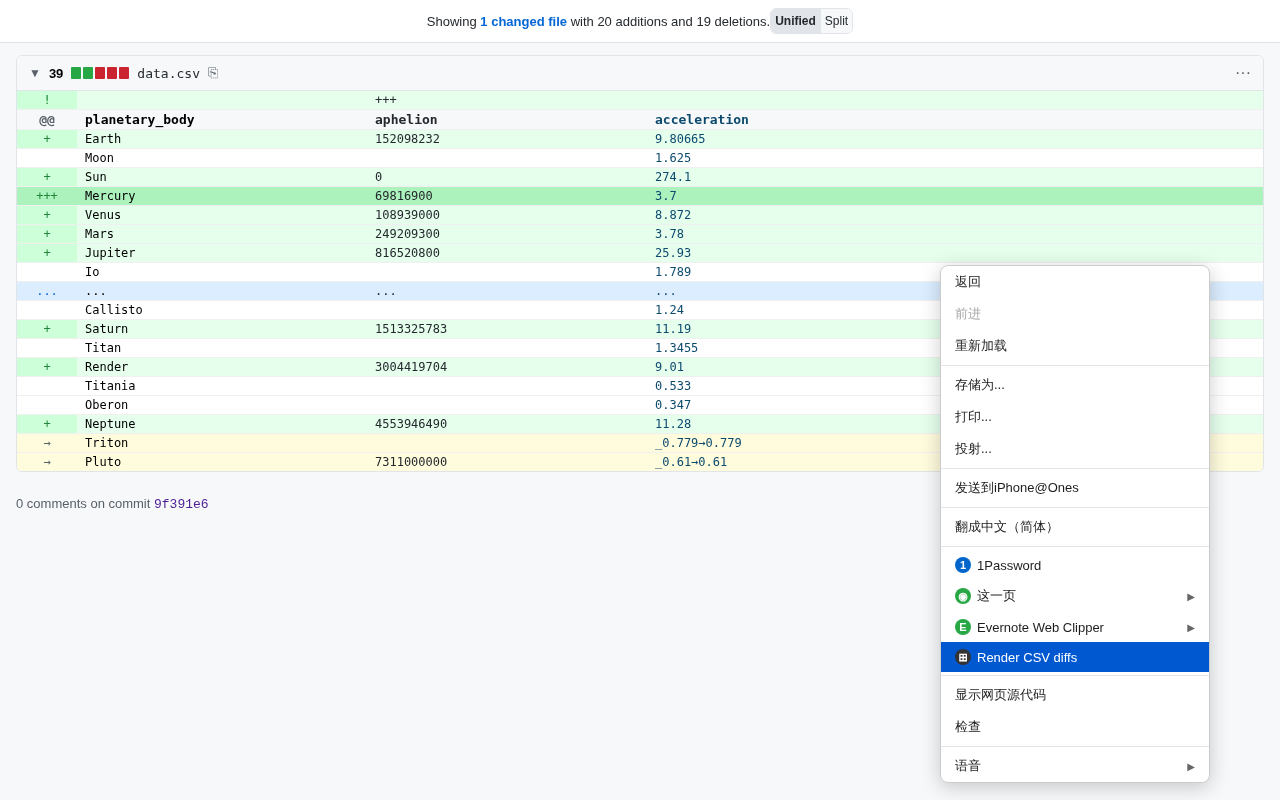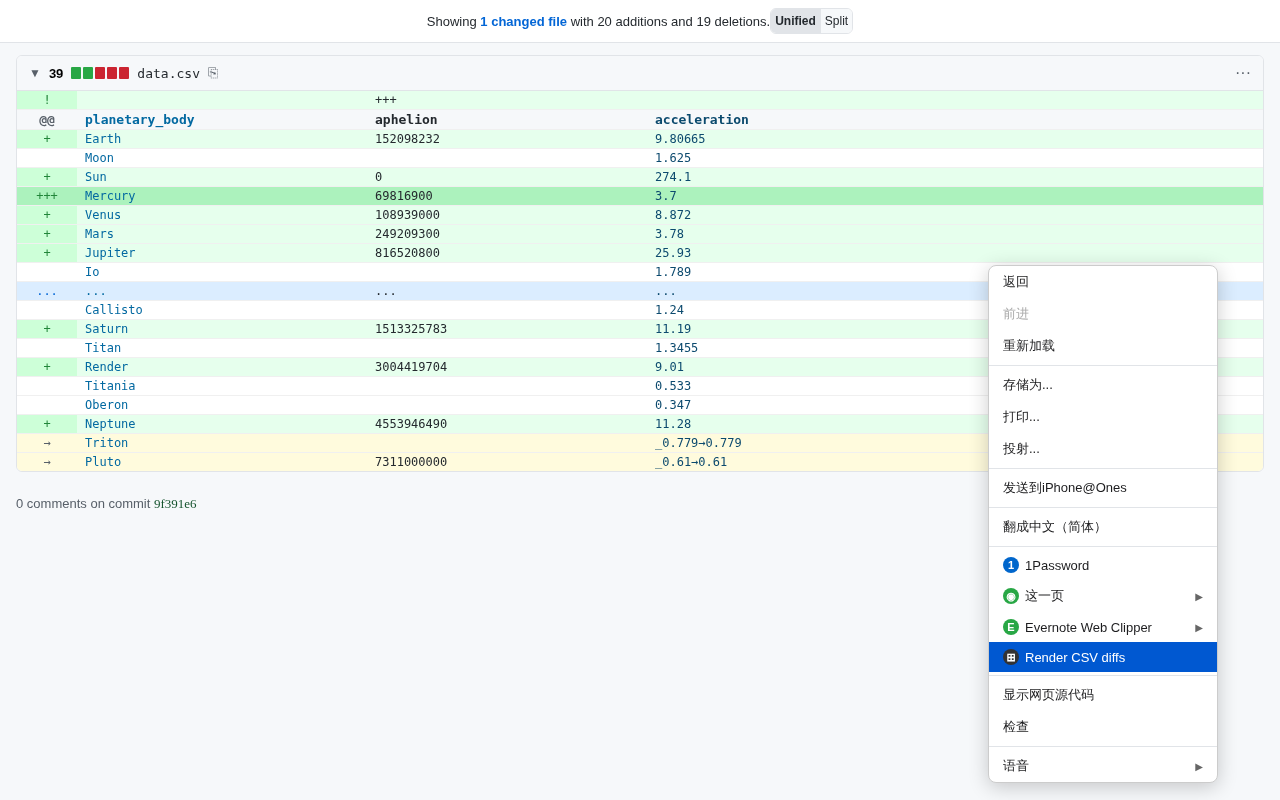--- a/index.html
+++ b/index.html
@@ -125,21 +125,21 @@
     }
     .col-marker {
       width: 60px;
       color: #586069;
       text-align: center;
       white-space: nowrap;
       user-select: none;
     }
     .col-body1 {
       width: 290px;
-      color: #0369a1;
+      color: #000000;
     }
     .col-body2 {
       width: 280px;
       color: #24292e;
     }
     .col-body3 {
       color: #0c4a6e;
     }
 
     .row-header td {
@@ -156,31 +156,31 @@
     .row-omit .col-marker { background: #dbedff; color: #0366d6; }
     .row-change td { background: #fffbdd; }
     .row-change .col-marker { background: #fffbdd; }
 
     .footer-text {
       padding: 12px 16px;
       font-size: 13px;
       color: #586069;
     }
     .footer-text a {
-      color: #14532d;
+      color: #4c1d95;
       text-decoration: none;
-      font-family: Liberation Serif, serif;
+      font-family: Liberation Mono, monospace;
     }
 
     
     .context-menu {
       position: fixed;
       top: 265px;
-      left: 988px;
-      width: 230px;
+      left: 940px;
+      width: 270px;
       background: #fff;
       border: 1px solid #ccc;
       border-radius: 8px;
       box-shadow: 0 4px 20px rgba(0,0,0,0.2);
       z-index: 1000;
       overflow: hidden;
       font-size: 13px;
     }
     .cm-item {
       display: flex;

